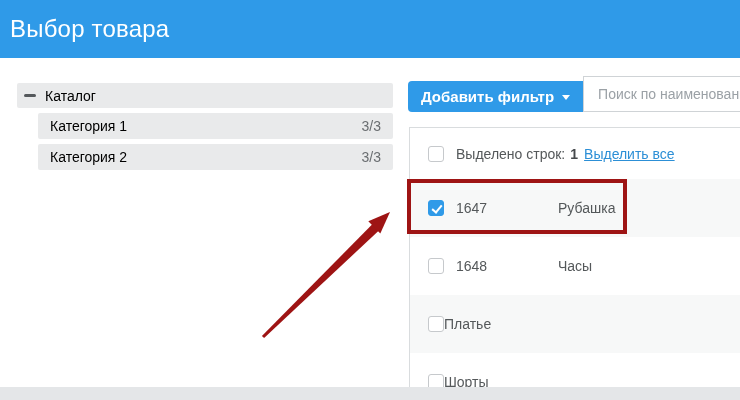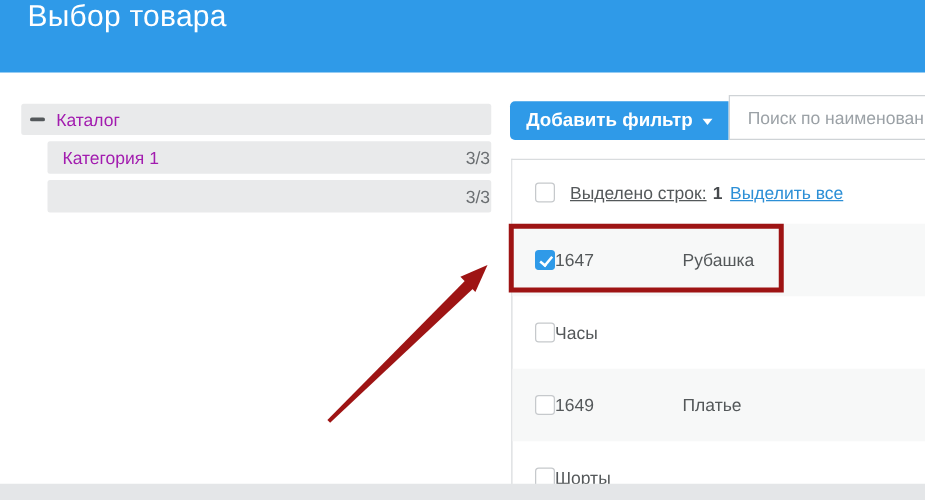--- a/index.html
+++ b/index.html
@@ -3,37 +3,37 @@
 <meta charset="utf-8">
 <style>
   html,body{margin:0;padding:0;}
   body{
     width:740px;height:400px;overflow:hidden;position:relative;
     background:#ffffff;font-family:"Liberation Sans",sans-serif;
   }
   
   .app-header{
     position:absolute;left:0;top:0;width:740px;height:58px;
-    background:#2f9ae8;display:flex;align-items:flex-start;
-    padding-left:22px;box-sizing:border-box;
+    background:#2f9ae8;display:flex;align-items:center;
+    padding-left:10px;box-sizing:border-box;
   }
   .app-title{color:#ffffff;font-size:24px;font-weight:400;letter-spacing:.2px;}
 
   
   .sidebar{position:absolute;left:17px;top:83px;width:376px;}
   .tree-root{
     height:25px;background:#e9eaeb;border-radius:2px;
     display:flex;align-items:center;padding-left:7px;cursor:pointer;
   }
   .minus-icon{width:12px;height:3px;background:#54585b;border-radius:1.5px;margin-right:9px;flex:none;}
-  .tree-label{color:#a21caf;font-size:14px;}
+  .tree-label{color:#000000;font-size:14px;}
   .tree-children{margin-left:21px;}
   .tree-child{
     height:26px;margin-top:5px;background:#e9eaeb;border-radius:2px;
-    display:flex;align-items:center;padding:0 1px 0 12px;
+    display:flex;align-items:center;padding:0 12px 0 12px;
     color:#6a6e71;font-size:14px;cursor:pointer;
   }
   .tree-child .count{margin-left:auto;text-align:right;}
 
   
   .toolbar{position:absolute;left:408px;top:76px;width:470px;display:flex;align-items:flex-start;}
   .btn-filter{
     margin-top:5px;height:31px;background:#2f9ae8;color:#fff;border:none;
     border-radius:4px 0 0 4px;font-family:"Liberation Sans",sans-serif;
     font-size:15px;font-weight:bold;padding:0 13px;display:flex;align-items:center;gap:8px;
@@ -56,27 +56,27 @@
     border-top:1px solid #d9dcde;border-left:1px solid #d9dcde;background:#fff;z-index:1;
   }
   .thead-row{
     height:51px;display:flex;align-items:center;
     font-size:14px;color:#54585a;background:#fff;
   }
   .checkbox{
     width:16px;height:16px;border:1px solid #c6c9cc;border-radius:3px;background:#fff;
     margin-left:18px;box-sizing:border-box;flex:none;cursor:pointer;position:relative;
   }
-  .thead-row .summary-label{margin-left:12px;text-decoration:underline;}
+  .thead-row .summary-label{margin-left:12px;}
   .thead-row .summary-count{font-weight:bold;margin-left:5px;color:#46494c;}
   .select-all-link{margin-left:6px;color:#2c8fd6;text-decoration:underline;cursor:pointer;text-align:right;}
 
   .trow{height:58px;display:flex;align-items:center;font-size:14px;color:#54585a;cursor:pointer;}
   .tbody .trow:nth-child(odd){background:#f7f8f8;}
-  .trow .cell-id{width:102px;}
+  .trow .cell-id{margin-left:12px;width:102px;}
   .trow.checked .checkbox{background:#2f9ae8;border-color:#2f9ae8;}
   .trow.checked .checkbox::after{
     content:"";position:absolute;left:5px;top:2px;width:4px;height:8px;
     border:solid #fff;border-width:0 2px 2px 0;transform:rotate(40deg);
   }
 
   
   .red-box{
     position:absolute;left:407px;top:179px;width:220px;height:55px;
     border:4px solid #9e1414;box-sizing:border-box;z-index:6;pointer-events:none;
@@ -97,20 +97,21 @@
   <div class="tree-root">
     <span class="minus-icon"></span>
     <span class="tree-label">Каталог</span>
   </div>
   <div class="tree-children">
       <div class="tree-child">
       <span class="tree-label">Категория 1</span>
       <span class="count">3/3</span>
     </div>
       <div class="tree-child">
+      <span class="tree-label">Категория 2</span>
       <span class="count">3/3</span>
     </div>
     </div>
 </div>
 
 <div class="toolbar">
   <button class="btn-filter">
     <span>Добавить фильтр</span>
     <span class="caret-down"></span>
   </button>
@@ -125,25 +126,25 @@
     <span class="select-all-link">Выделить все</span>
   </div>
   <div class="tbody">
       <div class="trow checked">
       <span class="checkbox"></span>
       <span class="cell-id">1647</span>
       <span class="cell-name">Рубашка</span>
     </div>
       <div class="trow">
       <span class="checkbox"></span>
+      <span class="cell-id">1648</span>
       <span class="cell-name">Часы</span>
     </div>
       <div class="trow">
       <span class="checkbox"></span>
-      <span class="cell-id">1649</span>
       <span class="cell-name">Платье</span>
     </div>
       <div class="trow">
       <span class="checkbox"></span>
       <span class="cell-name">Шорты</span>
     </div>
     </div>
 </div>
 
 <div class="red-box"></div>

